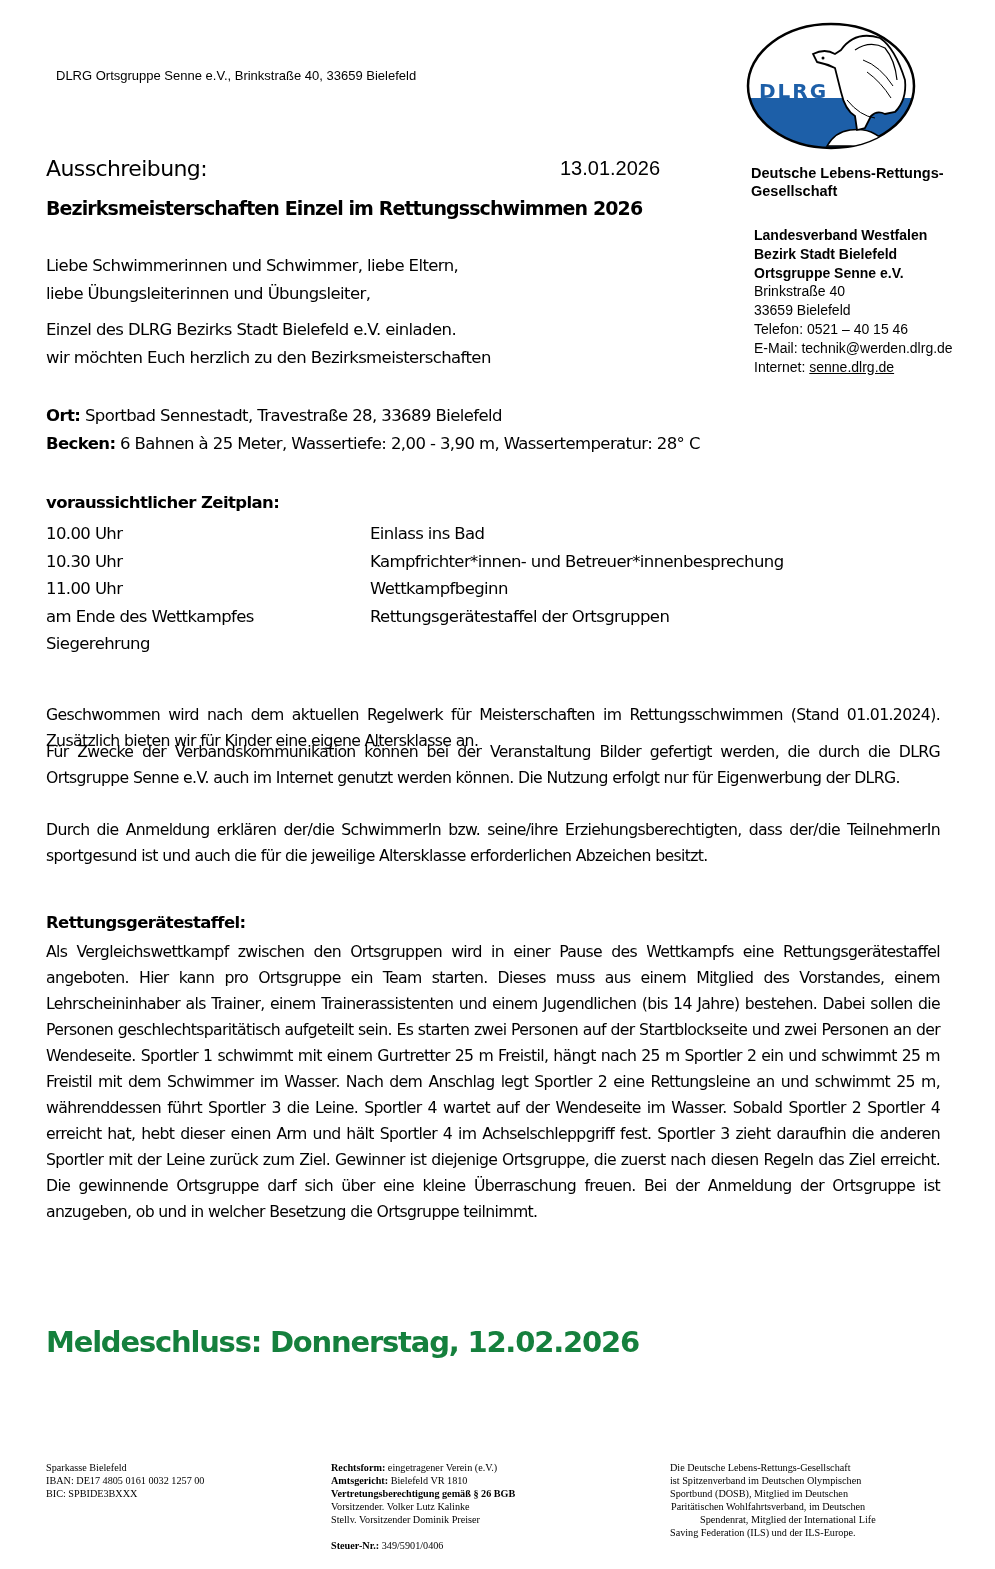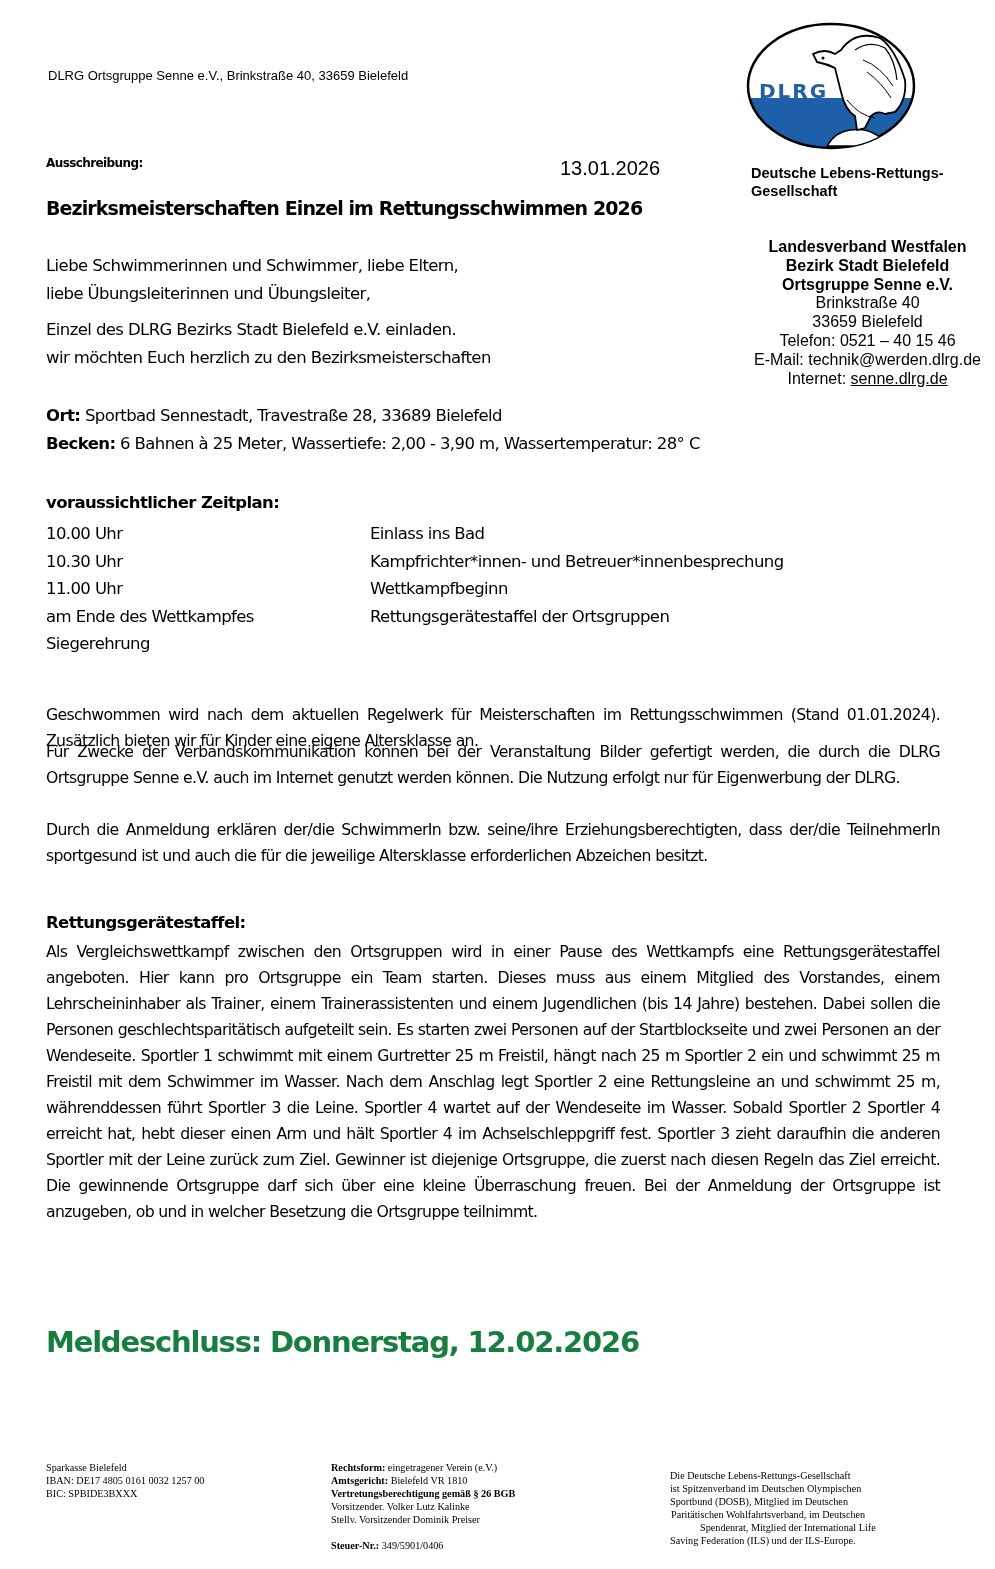--- a/index.html
+++ b/index.html
@@ -1,28 +1,28 @@
 <!DOCTYPE html>
 <html><head>
   <meta charset="utf-8">
   <style>
     html, body { margin: 0; padding: 0; background: #ffffff; }
     body { width: 995px; height: 1569px; position: relative; overflow: hidden; color: #000; }
     .abs { position: absolute; }
 
-    #sender-line { left: 48px; top: 68px; font-size: 13px; font-family: "Liberation Sans", sans-serif; }
+    #sender-line { left: 56px; top: 68px; font-size: 13px; font-family: "Liberation Sans", sans-serif; }
 
     
     #logo { left: 745px; top: 20px; width: 172px; height: 130px; }
     #org-name { left: 751px; top: 164px; font-family: "Liberation Sans", sans-serif; font-weight: bold; font-size: 14.5px; line-height: 18px; }
-    #org-contact { left: 754px; top: 238px; font-family: "Liberation Sans", sans-serif; font-size: 16px; line-height: 18.8px; text-align: center; }
+    #org-contact { left: 754px; top: 226px; font-family: "Liberation Sans", sans-serif; font-size: 14px; line-height: 18.8px; }
     #org-contact .b { font-weight: bold; }
     #org-contact a { color: #000; text-decoration: underline; }
 
-    #title-label { left: 46px; top: 156px; font-family: "DejaVu Sans", sans-serif; font-weight: bold; font-size: 12px; letter-spacing: -0.6px; }
+    #title-label { left: 46px; top: 156px; font-family: "DejaVu Sans", sans-serif; font-weight: normal; font-size: 22px; letter-spacing: -0.6px; }
     #title-date { left: 560px; top: 157px; font-family: "Liberation Sans", sans-serif; font-size: 20px; }
     #title-main { left: 46px; top: 197px; font-family: "DejaVu Sans", sans-serif; font-weight: bold; font-size: 19px; letter-spacing: -0.9px; }
 
     .txt { font-family: "DejaVu Sans", sans-serif; font-size: 16.5px; letter-spacing: -0.6px; }
     #greeting { left: 46px; top: 252px; line-height: 28px; }
     #intro { left: 46px; top: 316px; line-height: 28px; }
 
     #details { left: 46px; top: 402px; line-height: 27.5px; }
     #details .b { font-weight: bold; }
 
@@ -37,21 +37,21 @@
     #p-anmeldung { top: 817px; }
     #relay-head { left: 46px; top: 913px; font-weight: bold; }
     #p-relay { top: 939px; }
 
     #deadline { left: 46px; top: 1325px; color: #15803d; font-family: "DejaVu Sans", sans-serif; font-weight: bold; font-size: 29px; letter-spacing: -1.2px; }
 
     .foot { font-family: Liberation Serif, serif; font-size: 10.2px; line-height: 13px; }
     #foot-bank { left: 46px; top: 1461px; }
     #foot-legal { left: 331px; top: 1461px; }
     #foot-legal .b { font-weight: bold; }
-    #foot-dlrg { left: 670px; top: 1461px; margin-top: 8px; }
+    #foot-dlrg { left: 670px; top: 1461px; }
   </style>
 </head>
 <body>
 
 <div id="sender-line" class="abs">DLRG Ortsgruppe Senne e.V., Brinkstraße 40, 33659 Bielefeld</div>
 
 <div id="logo" class="abs">
   <svg width="172" height="130" viewBox="0 0 172 130">
     <defs>
       <clipPath id="ovalclip">

